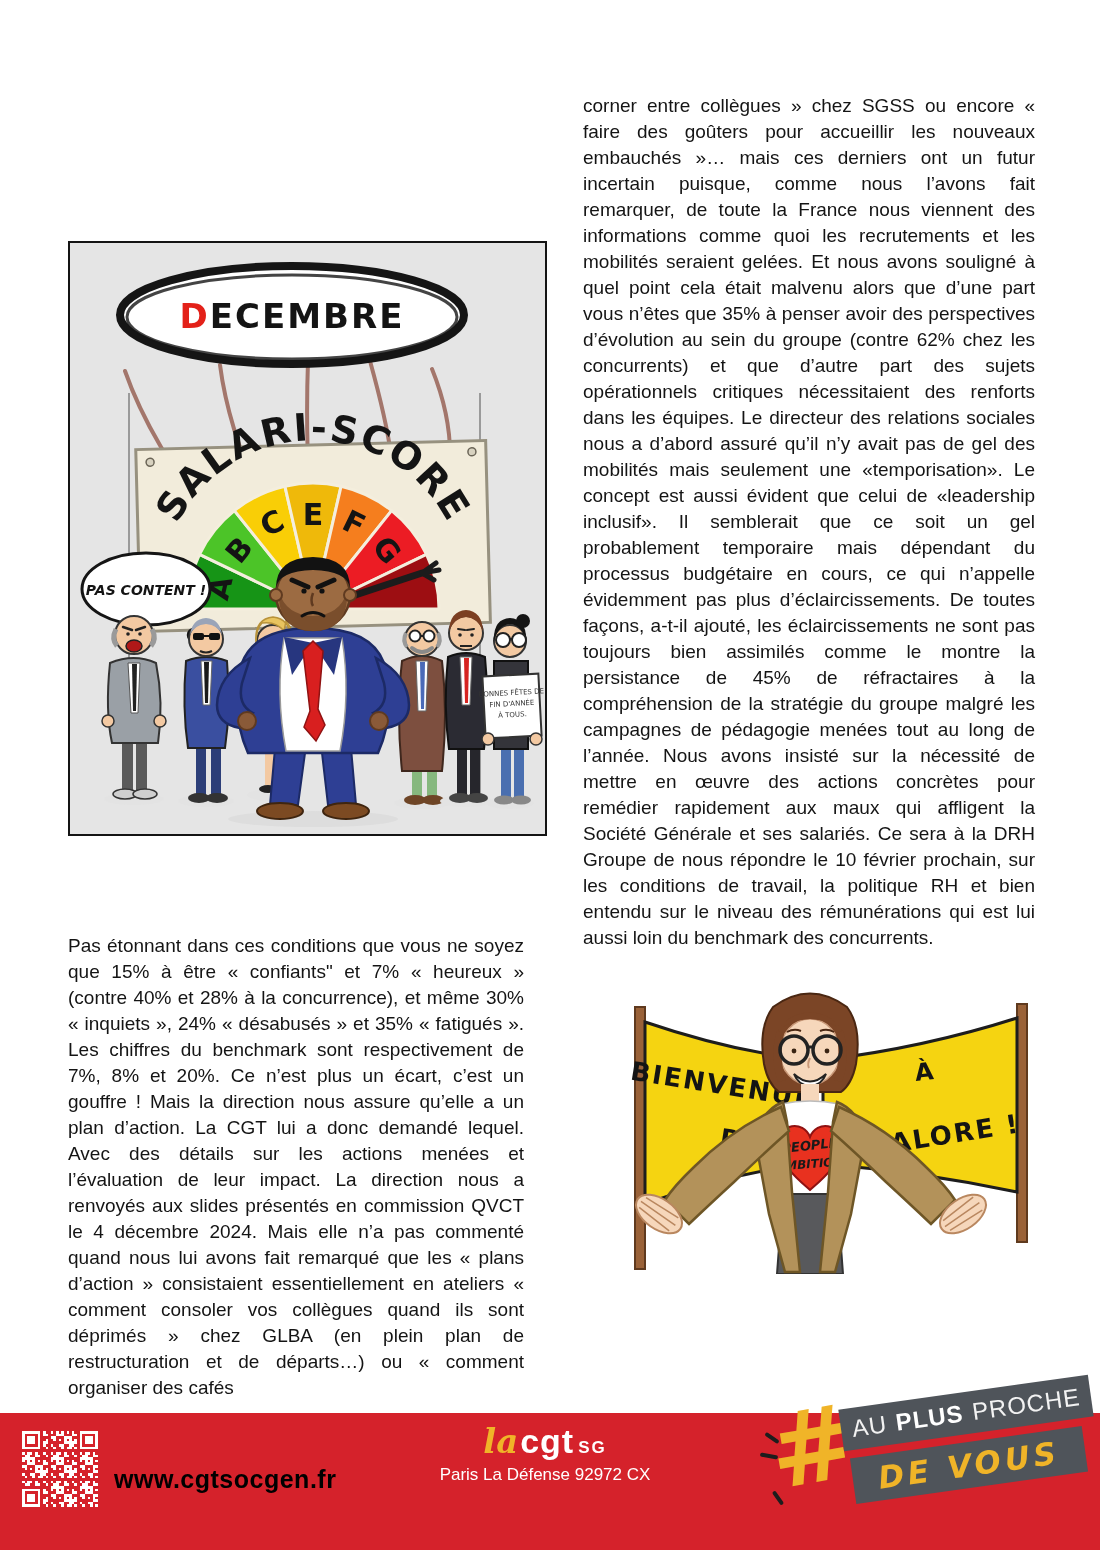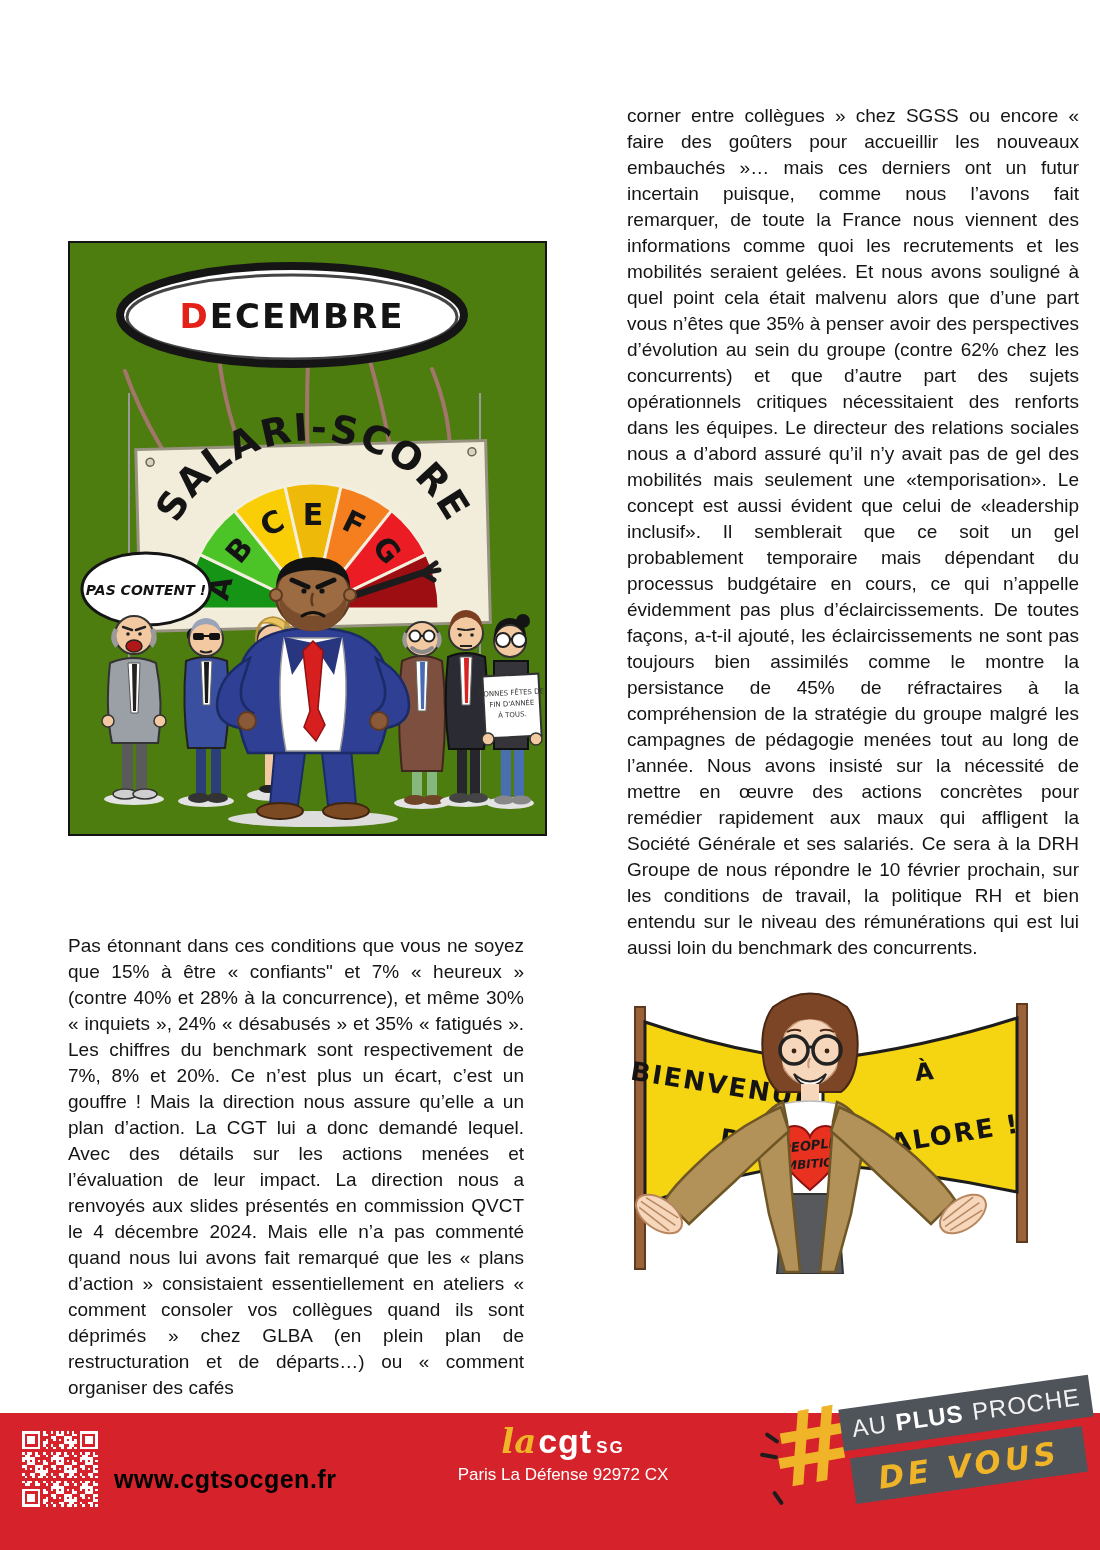--- a/index.html
+++ b/index.html
@@ -1,33 +1,33 @@
 <!DOCTYPE html>
 <html><head>
 <meta charset="utf-8">
 <style>
   html,body{margin:0;padding:0;background:#888;}
   .page{position:relative;width:1100px;height:1550px;background:#ffffff;overflow:hidden;
         font-family:"Liberation Sans",sans-serif;color:#161616;margin:0 auto;}
   .para{position:absolute;font-size:19px;line-height:26px;text-align:justify;color:#141414;}
   #para-left-1{left:68px;top:88px;width:456px;}
   #para-left-2{left:68px;top:914px;width:456px;}
-  #para-right-1{left:583px;top:84px;width:452px;margin-left:44px;}
+  #para-right-1{left:583px;top:74px;width:452px;}
   .heading{position:absolute;left:68px;top:866px;width:458px;font-size:28px;font-weight:bold;
            letter-spacing:.5px;color:#111;border-bottom:3px solid #ef2b16;padding-bottom:8px;}
   .cartoon1{position:absolute;left:68px;top:241px;width:479px;height:595px;border:2px solid #141414;
-            box-sizing:border-box;background:#4d7c0f;}
+            box-sizing:border-box;background:#e5e5e5;}
   .cartoon2{position:absolute;left:573px;top:952px;width:477px;height:322px;}
   svg{display:block;}
   .comic{font-family:"DejaVu Sans",sans-serif;}
   
   footer{position:absolute;left:0;top:1413px;width:1100px;height:137px;background:#d5222b;}
   .qr{position:absolute;left:22px;top:18px;width:76px;height:76px;}
   .website{position:absolute;left:114px;top:52px;font-size:25px;font-weight:bold;color:#000000;letter-spacing:.5px;}
-  .f-center{position:absolute;left:393px;top:8px;width:340px;text-align:center;color:#fff;}
+  .f-center{position:absolute;left:375px;top:8px;width:340px;text-align:center;color:#fff;}
   .logo-line{height:42px;}
   .logo-la{font-family:"DejaVu Serif",serif;font-style:italic;font-weight:bold;color:#f0b428;font-size:34px;margin-right:2px;}
   .logo-cgt{font-weight:bold;font-size:34px;color:#fff;letter-spacing:1px;}
   .logo-sg{font-weight:bold;font-size:17px;color:#fff;margin-left:4px;letter-spacing:2px;}
   .f-addr{font-size:17px;margin-top:2px;}
   .f-contact{font-size:17px;margin-top:6px;}
   .f-email{font-weight:bold;font-size:18px;margin-left:10px;}
   
   .hashtag{position:absolute;left:768px;top:1378px;width:325px;height:150px;}
   .hash-symbol{position:absolute;left:2px;top:18px;font-size:102px;font-weight:bold;color:#f0b428;

